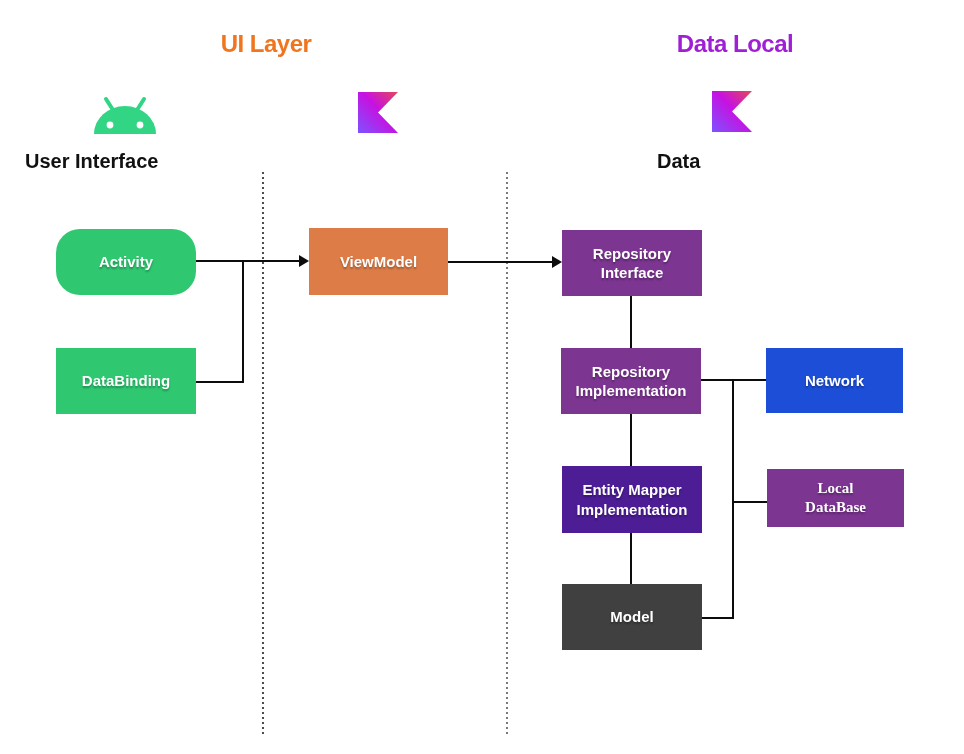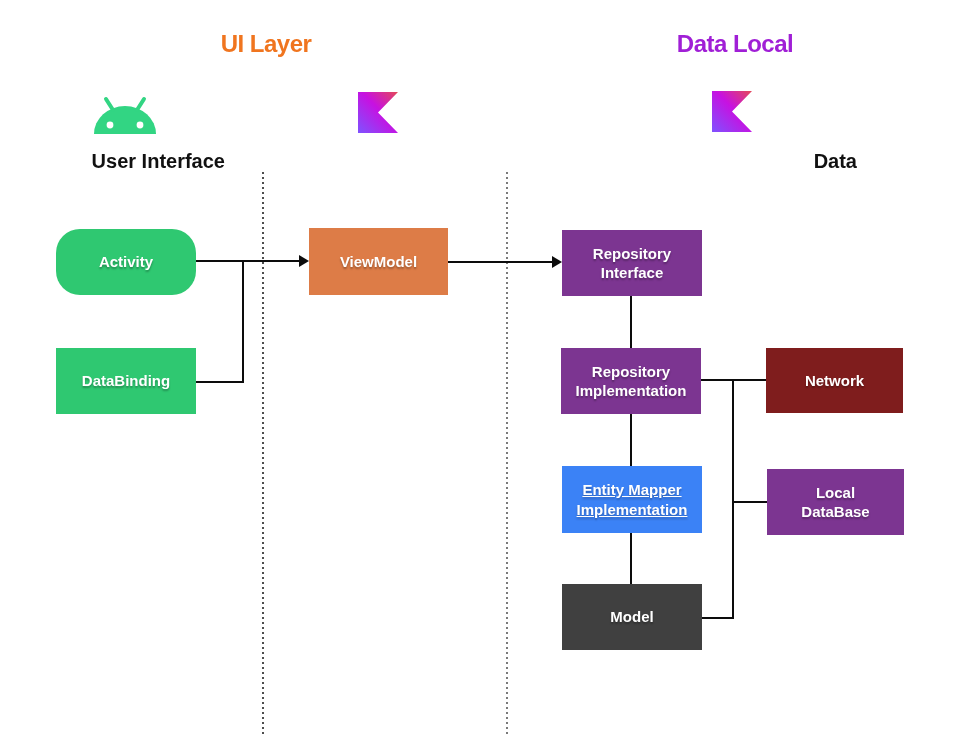--- a/index.html
+++ b/index.html
@@ -23,21 +23,21 @@
     font-weight: 700;
     letter-spacing: -0.5px;
   }
   #ui-layer-title   { left: 166px; }
   #data-layer-title { left: 635px; }
 
   .col-label {
     position: absolute;
     top: 150px;
     width: 200px;
-    text-align: right;
+    text-align: left;
     font-size: 20px;
     font-weight: 700;
     color: #111111;
   }
   #col-label-ui   { left: 25px; }
   #col-label-pres { left: 278px; }
   #col-label-data { left: 657px; }
 
   .android-icon {
     position: absolute;
@@ -77,21 +77,21 @@
     text-shadow: 0 2px 2px rgba(0,0,0,0.3);
     z-index: 2;
   }
   #node-activity      { left: 56px;  top: 229px; width: 140px; height: 66px; }
   #node-databinding   { left: 56px;  top: 348px; width: 140px; height: 66px; }
   #node-viewmodel     { left: 309px; top: 228px; width: 139px; height: 67px; }
   #node-repo-iface    { left: 562px; top: 230px; width: 140px; height: 66px; }
   #node-repo-impl     { left: 561px; top: 348px; width: 140px; height: 66px; }
   #node-network       { left: 766px; top: 348px; width: 137px; height: 65px; }
   #node-entity-mapper { left: 562px; top: 466px; width: 140px; height: 67px; }
-  #node-local-db      { left: 767px; top: 469px; width: 137px; height: 66px; }
+  #node-local-db      { left: 767px; top: 469px; width: 137px; height: 58px; font-family: Liberation Serif, serif; }
   #node-model         { left: 562px; top: 584px; width: 140px; height: 66px; }
 
   .h-line, .v-line { position: absolute; background: #0c0c0c; z-index: 1; }
   .h-line { height: 2px; }
   .v-line { width: 2px; }
 
   #ln-activity-out   { left: 196px; top: 260px; width: 104px; }
   #ln-db-join-vert   { left: 242px; top: 260px; height: 123px; }
   #ln-db-out         { left: 196px; top: 381px; width: 48px; }
   #ln-vm-repo        { left: 448px; top: 261px; width: 105px; }
@@ -153,20 +153,20 @@
   <div class="v-line" id="ln-em-model"></div>
   <div class="h-line" id="ln-model-branch"></div>
 
   <div class="node" id="node-activity" style="background: rgb(47, 200, 113); border-radius: 24px;">Activity</div>
   <div class="node" id="node-viewmodel" style="background: rgb(221, 124, 71);">ViewModel</div>
   <div class="node" id="node-databinding" style="background: rgb(47, 200, 113);">DataBinding</div>
   <div class="node" id="node-repo-iface" style="background: rgb(124, 53, 145);">Repository
 Interface</div>
   <div class="node" id="node-repo-impl" style="background: rgb(124, 53, 145);">Repository
 Implementation</div>
-  <div class="node" id="node-network" style="background: #7f1d1d;">Network</div>
-  <div class="node" id="node-entity-mapper" style="background: #3b82f6; text-decoration: underline;">Entity Mapper
+  <div class="node" id="node-network" style="background: #1d4ed8;">Network</div>
+  <div class="node" id="node-entity-mapper" style="background: #4c1d95;">Entity Mapper
 Implementation</div>
   <div class="node" id="node-local-db" style="background: rgb(124, 53, 145);">Local
 DataBase</div>
   <div class="node" id="node-model" style="background: #404040;">Model</div>
 
 </div>
 
 </body></html>

